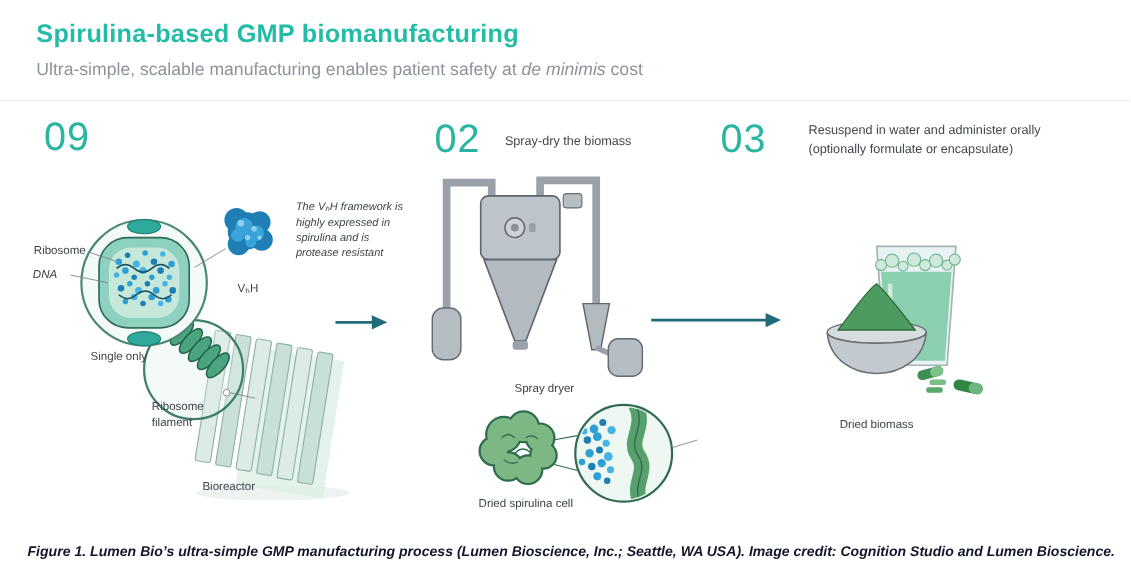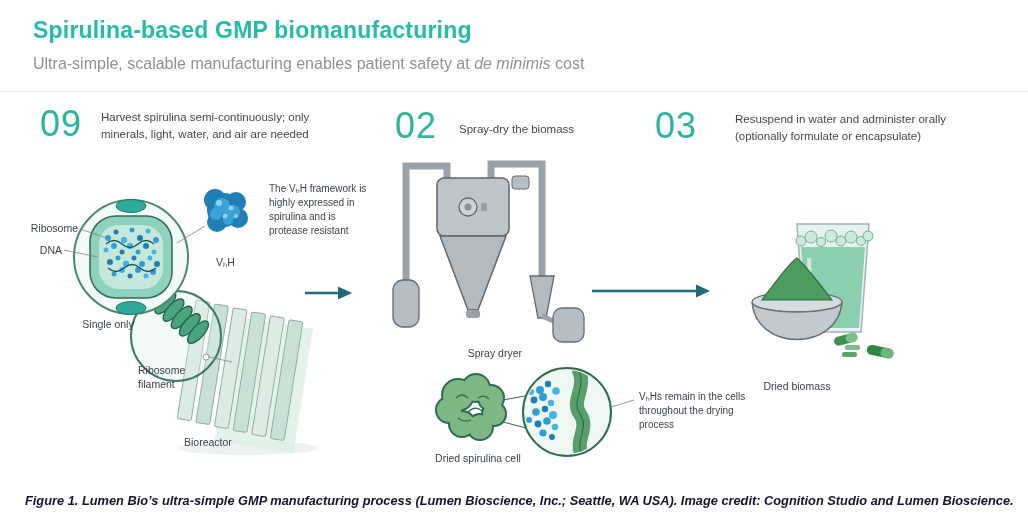--- a/index.html
+++ b/index.html
@@ -8,21 +8,21 @@
 
   .title { position:absolute; left:33px; top:17px; font-size:23px; font-weight:bold; color:#23bca7; letter-spacing:.2px; }
   .subtitle { position:absolute; left:33px; top:55px; font-size:16px; color:#8d939a; }
   .subtitle .em { font-style:italic; }
   .divider { position:absolute; left:0; top:91px; width:1028px; height:1px; background:#e8ebed; }
 
   .step-num { position:absolute; font-size:36px; font-weight:400; color:#2ab5a0; letter-spacing:1px; }
   .step-text { position:absolute; font-size:11.5px; color:#41484f; line-height:1.5; }
 
   .lbl { position:absolute; font-size:10.5px; color:#3c434a; line-height:1.3; }
-  .note { position:absolute; font-size:10px; color:#3c434a; line-height:1.4; }
+  .note { position:absolute; font-size:10px; color:#3c434a; line-height:1.4;font-style:italic; }
   .r { text-align:right; }
   .c { text-align:center; }
 
   .caption { position:absolute; left:25px; top:493px; width:992px; font-size:12.8px; font-style:italic; font-weight:bold; color:#13152b; }
 
   svg.art { position:absolute; left:0; top:0; }
 </style>
 </head>
 <body>
 
@@ -235,34 +235,32 @@
         </g>
       </g>
     </g>
   </svg>
 
   <div class="title">Spirulina-based GMP biomanufacturing</div>
   <div class="subtitle"><span>Ultra-simple, scalable manufacturing enables patient safety at </span><span class="em">de minimis</span><span> cost</span></div>
   <div class="divider"></div>
 
   <div class="step-num" style="left:40px; top:103px;">09</div>
-  <div class="step-text" style="left:101px; top:109px; width:250px;">Harvest spirulina semi-continuously; only minerals, light, water, and air are needed</div>
 
   <div class="step-num" style="left:395px; top:105px;">02</div>
   <div class="step-text" style="left:459px; top:121px; width:200px;">Spray-dry the biomass</div>
 
   <div class="step-num" style="left:655px; top:105px;">03</div>
   <div class="step-text" style="left:735px; top:111px; width:240px;">Resuspend in water and administer orally (optionally formulate or encapsulate)</div>
 
   <div class="lbl r" style="left:28px; top:222px; width:50px;">Ribosome</div>
-  <div class="lbl r" style="left:28px; top:244px; width:34px;">DNA</div>
+  <div class="lbl r" style="left:18px; top:244px; width:34px;font-style:italic;">DNA</div>
   <div class="lbl c" style="left:76px; top:318px; width:64px;">Single only</div>
   <div class="lbl" style="left:216px; top:256px;">VₕH</div>
   <div class="note" style="left:269px; top:182px; width:100px;">The VₕH framework is highly expressed in spirulina and is protease resistant</div>
   <div class="lbl" style="left:138px; top:364px; width:62px;">Ribosome filament</div>
   <div class="lbl" style="left:184px; top:436px;">Bioreactor</div>
   <div class="lbl c" style="left:432px; top:347px; width:90px;text-align:right;">Spray dryer</div>
   <div class="lbl c" style="left:418px; top:452px; width:120px;">Dried spirulina cell</div>
-  <div class="note" style="left:639px; top:390px; width:112px;">VₕHs remain in the cells throughout the drying process</div>
   <div class="lbl c" style="left:752px; top:380px; width:90px;">Dried biomass</div>
 
   <div class="caption">Figure 1. Lumen Bio’s ultra-simple GMP manufacturing process (Lumen Bioscience, Inc.; Seattle, WA USA). Image credit: Cognition Studio and Lumen Bioscience.</div>
 </div>
 
 </body></html>

